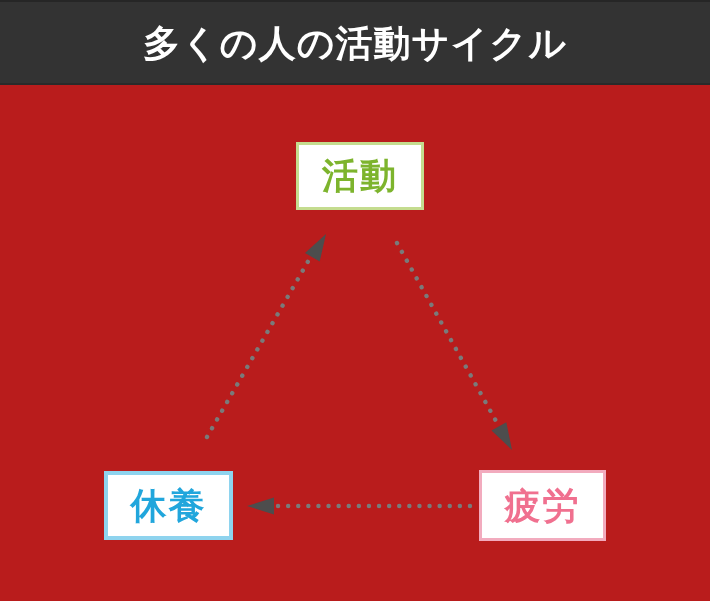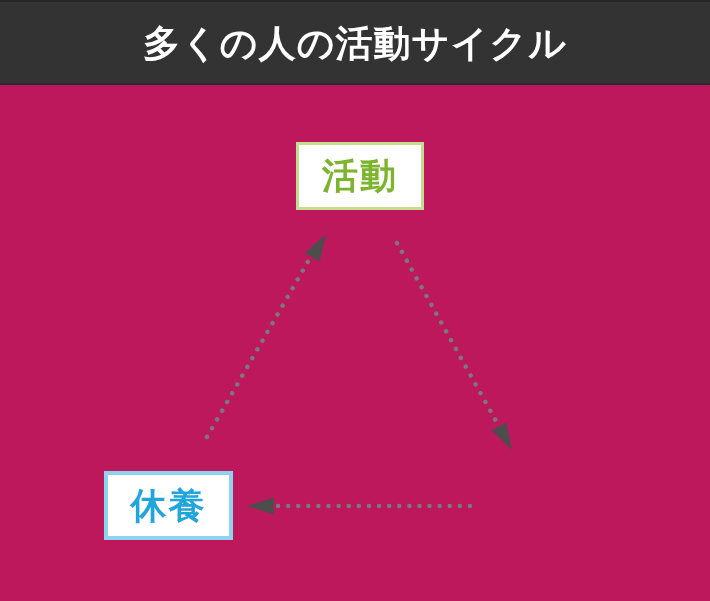--- a/index.html
+++ b/index.html
@@ -4,21 +4,21 @@
 <style>
   html, body { margin: 0; padding: 0; }
   body {
     font-family: "Liberation Sans", "DejaVu Sans", sans-serif;
     background: #ffffff;
   }
   .canvas {
     position: relative;
     width: 710px;
     height: 601px;
-    background: #be185d;
+    background: #b91c1c;
     overflow: hidden;
   }
   
   .title-bar {
     position: absolute;
     left: 0; top: 0;
     width: 710px;
     height: 83px;
     background: #333333;
     border-top: 2px solid #262626;
@@ -99,14 +99,15 @@
     <g>
       <line x1="470" y1="506" x2="278" y2="506" stroke="#7a7a7a" stroke-width="4.4" stroke-linecap="round" stroke-dasharray="0.1 10" fill="none"></line>
       <polygon points="247,506 274,497.5 274,514.5" fill="#4d4d4d"></polygon>
     </g>
   </svg>
 
   <div class="node node-rest" style="color: rgb(33, 166, 220); border-color: rgb(142, 211, 238);">休養</div>
 
   <div class="node node-activity" style="color: rgb(125, 180, 45); border-color: rgb(196, 220, 143);">活動</div>
 
+  <div class="node node-fatigue" style="color: rgb(240, 112, 143); border-color: rgb(242, 171, 190);">疲労</div>
 
 </div>
 
 </body></html>

